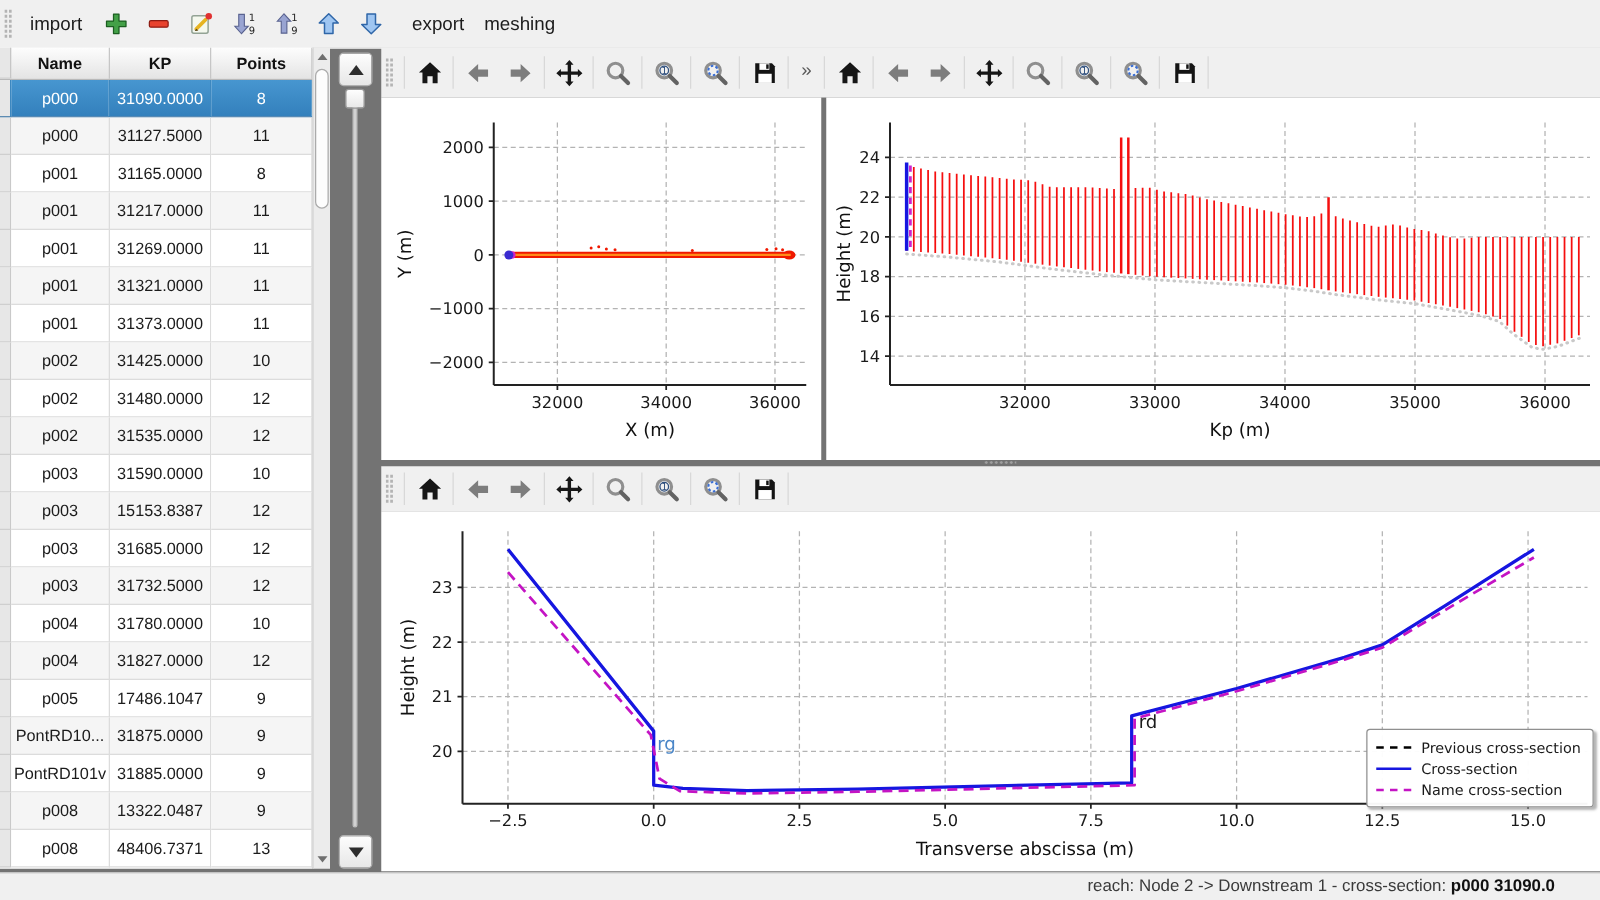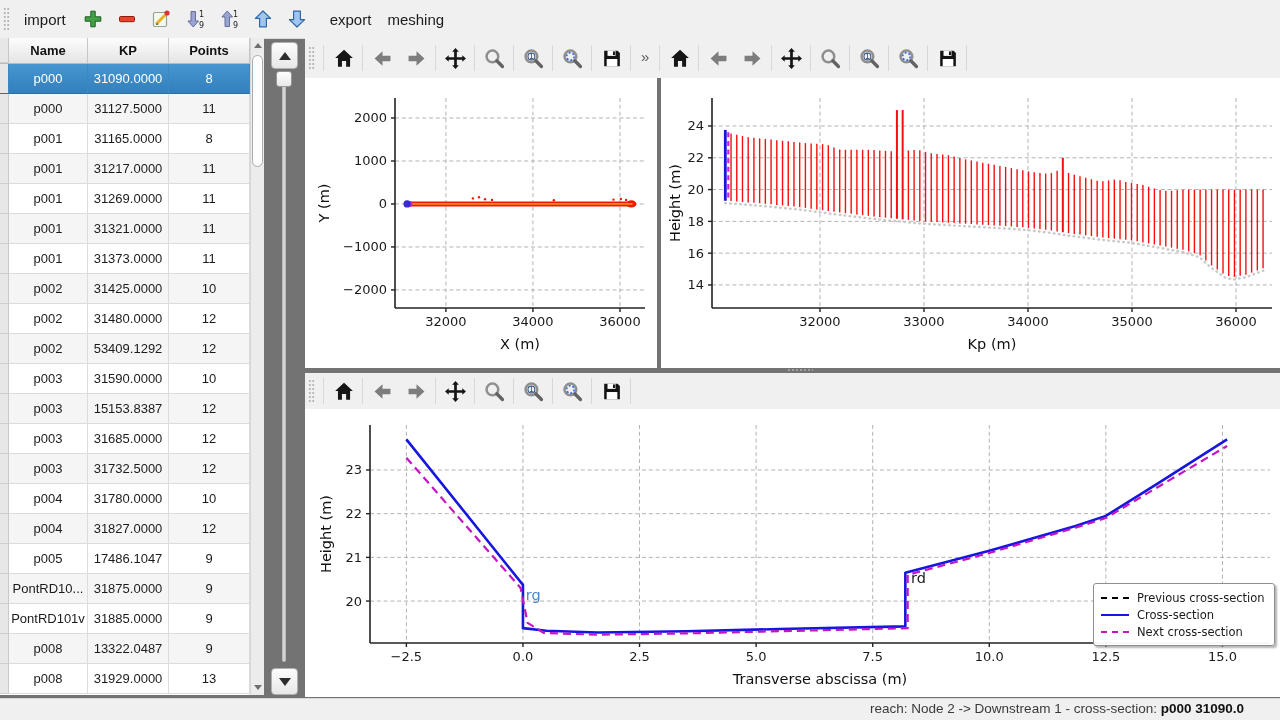--- a/index.html
+++ b/index.html
@@ -188,21 +188,21 @@
         </div>
         <div class="trow">
           <div class="c0 rowhdr tc" style="background: rgb(231, 231, 231);"></div>
           <div class="tc c1">p002</div>
           <div class="tc c2">31480.0000</div>
           <div class="tc c3">12</div>
         </div>
         <div class="trow alt">
           <div class="c0 rowhdr tc" style="background: rgb(231, 231, 231);"></div>
           <div class="tc c1">p002</div>
-          <div class="tc c2">53409.1292</div>
+          <div class="tc c2">31535.0000</div>
           <div class="tc c3">12</div>
         </div>
         <div class="trow">
           <div class="c0 rowhdr tc" style="background: rgb(231, 231, 231);"></div>
           <div class="tc c1">p003</div>
           <div class="tc c2">31590.0000</div>
           <div class="tc c3">10</div>
         </div>
         <div class="trow alt">
           <div class="c0 rowhdr tc" style="background: rgb(231, 231, 231);"></div>
@@ -254,21 +254,21 @@
         </div>
         <div class="trow alt">
           <div class="c0 rowhdr tc" style="background: rgb(231, 231, 231);"></div>
           <div class="tc c1">p008</div>
           <div class="tc c2">13322.0487</div>
           <div class="tc c3">9</div>
         </div>
         <div class="trow">
           <div class="c0 rowhdr tc" style="background: rgb(231, 231, 231);"></div>
           <div class="tc c1">p008</div>
-          <div class="tc c2">31929.0000</div>
+          <div class="tc c2">48406.7371</div>
           <div class="tc c3">13</div>
         </div>
       </div>
   </div>
 
   <div class="vscroll">
     <div class="sb-arrow" style="top:0">
         <div class="tri-up"></div>
       </div>
     <div class="sb-thumb"></div>
@@ -706,21 +706,21 @@
         <div class="leg-row">
           <div class="leg-line" style="border-top: 2.6px dashed rgb(0, 0, 0);"></div>
           <span class="leg-label">Previous cross-section</span>
         </div>
         <div class="leg-row">
           <div class="leg-line" style="border-top: 2.6px solid rgb(22, 22, 224);"></div>
           <span class="leg-label">Cross-section</span>
         </div>
         <div class="leg-row">
           <div class="leg-line" style="border-top: 2.6px dashed rgb(196, 20, 196);"></div>
-          <span class="leg-label">Next cross-section</span>
+          <span class="leg-label">Name cross-section</span>
         </div>
       </div>
   </div>
 
   <div class="statusbar">
     <div class="status-text">
       <span>reach: Node 2 -&gt; Downstream 1 - cross-section: </span><b>p000 31090.0</b>
     </div>
     <div class="corner-grip"></div>
   </div>

